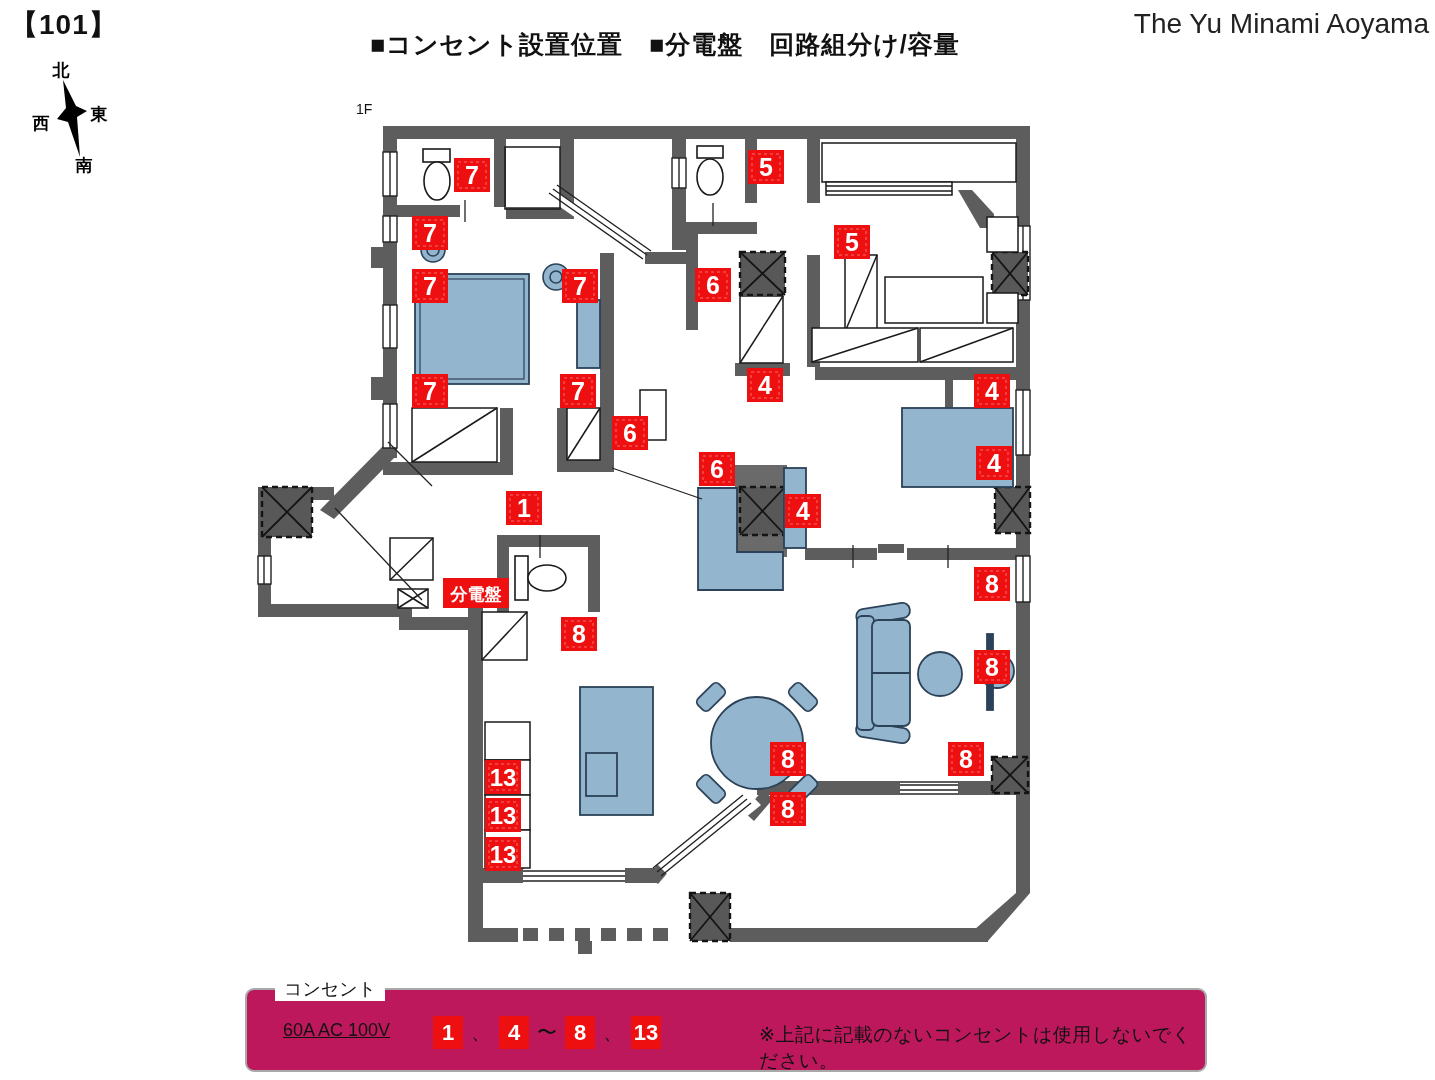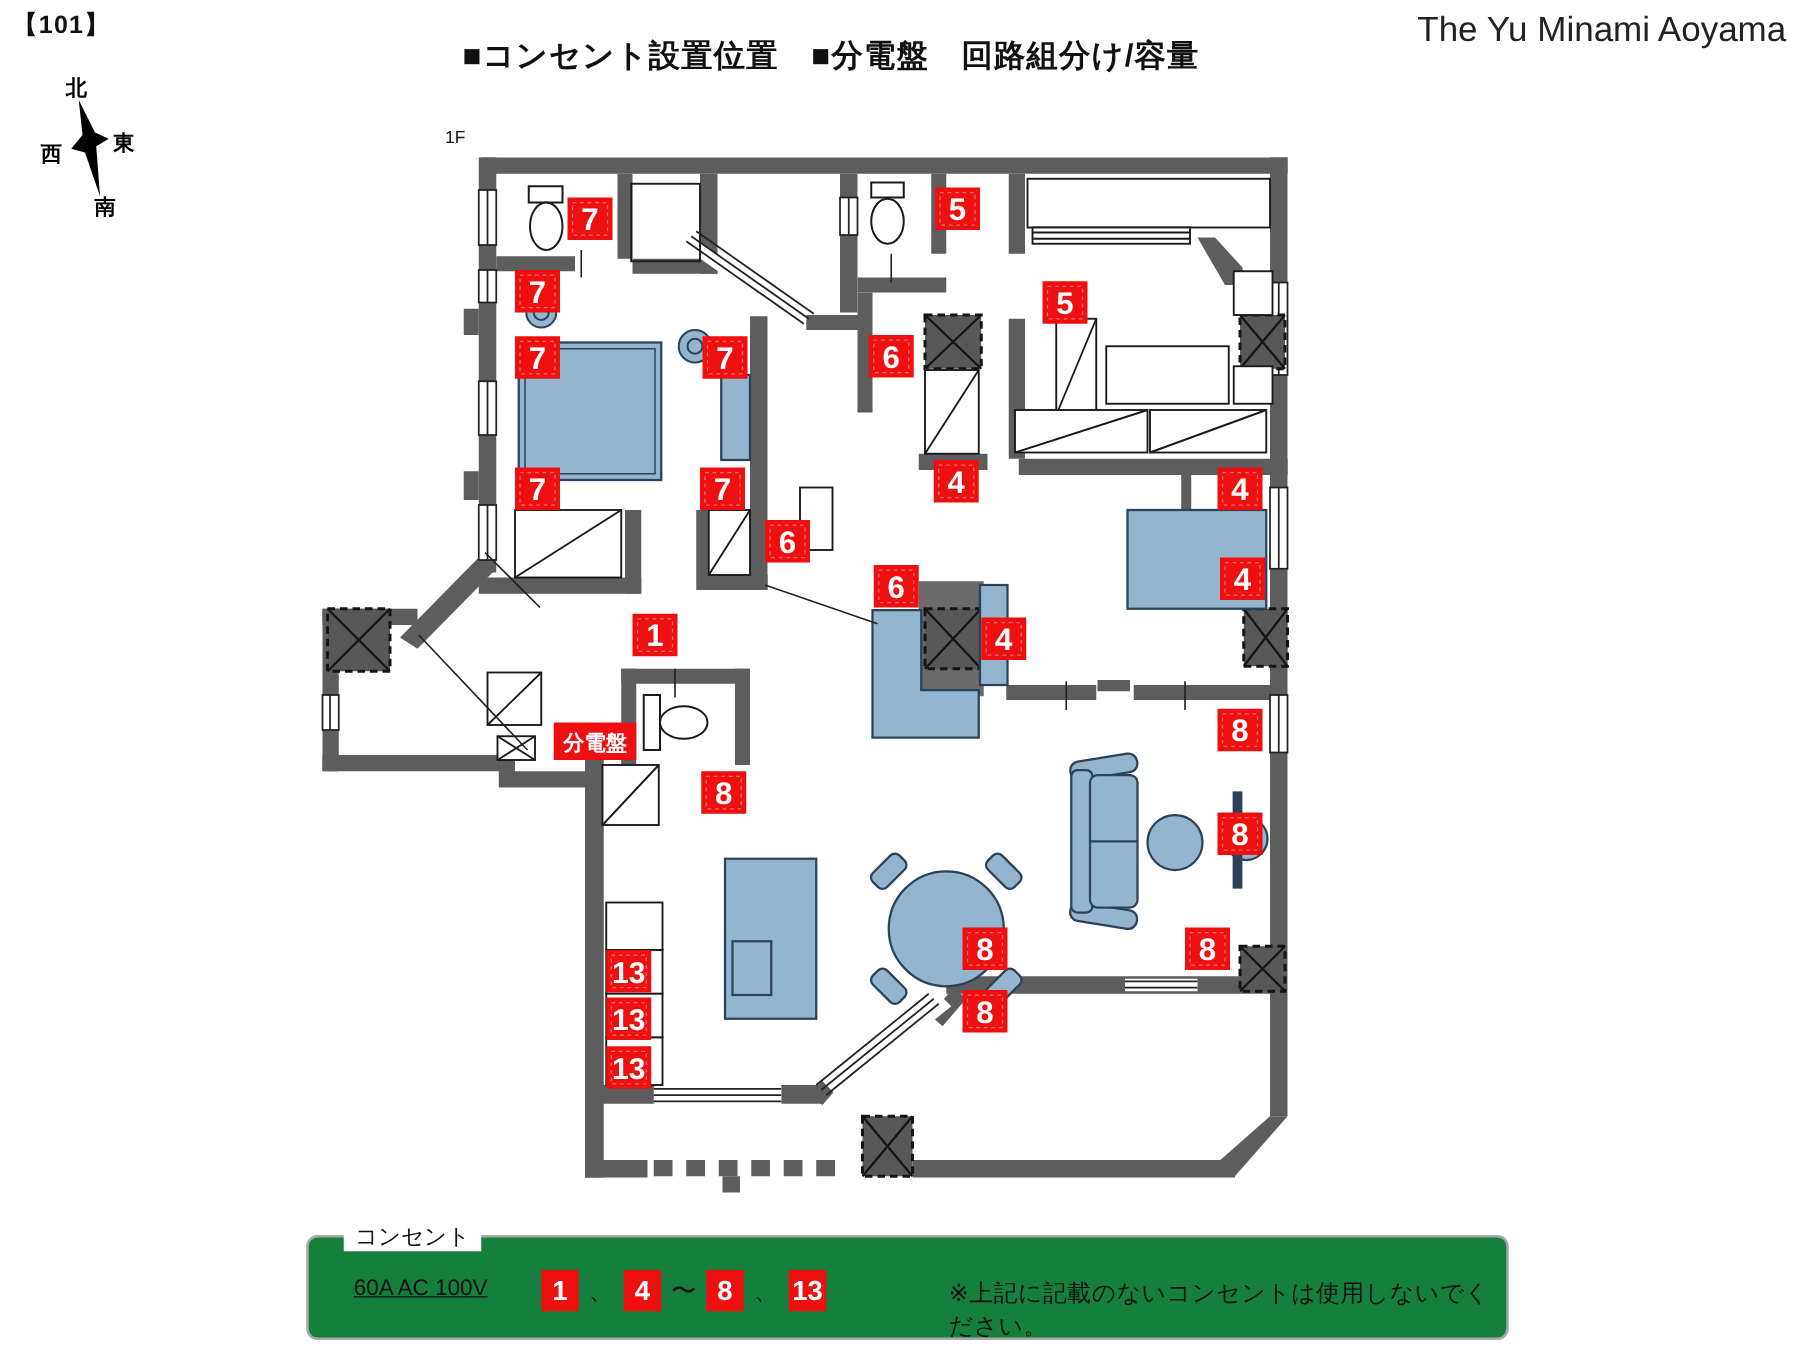--- a/index.html
+++ b/index.html
@@ -6,27 +6,27 @@
     --badge:#ee1010;
     --wall:#5d5d5d;
     --wall2:#6a6a6a;
     --furn:#93b5cd;
     --furnline:#2c4258;
     --ink:#1a1a1a;
   }
   html,body{margin:0;padding:0;background:#fff;}
   .page{position:relative;width:1435px;height:1080px;background:#fff;overflow:hidden;
         font-family:"Liberation Sans","DejaVu Sans",sans-serif;color:#111;}
-  .unit{position:absolute;left:10px;top:6px;font-size:20px;font-weight:600;letter-spacing:1px;}
+  .unit{position:absolute;left:10px;top:6px;font-size:28px;font-weight:600;letter-spacing:1px;}
   .plan-title{position:absolute;left:370px;top:28px;font-size:25px;font-weight:700;letter-spacing:1px;}
   .bldg{position:absolute;right:6px;top:8px;font-size:28px;color:#222;}
   .floor-label{position:absolute;left:356px;top:101px;font-size:14px;color:#111;}
   svg text{font-family:"Liberation Sans","DejaVu Sans",sans-serif;}
   .legend-box{position:absolute;left:245px;top:988px;width:958px;height:80px;
-      border:2px solid #a9a9a9;border-radius:9px;background:#15803d;}
+      border:2px solid #a9a9a9;border-radius:9px;background:#be185d;}
   .legend-title{position:absolute;left:28px;top:-13px;background:#fff;padding:0 9px;
       font-size:18px;color:#111;}
   .legend-row{position:absolute;left:0;top:0;width:100%;height:100%;}
   .legend-rating{position:absolute;left:36px;top:30px;font-size:18px;color:#111;text-decoration:underline;}
   .legend-badges{position:absolute;left:186px;top:26px;display:flex;align-items:center;gap:7px;}
   .lbadge{display:flex;align-items:center;justify-content:center;width:30px;height:33px;
       background:var(--badge);color:#fff;font-size:22px;font-weight:700;}
   .lsep{font-size:20px;color:#111;padding:0 1px;}
   .legend-note{position:absolute;left:512px;top:32px;font-size:19px;color:#111;letter-spacing:.5px;}
 </style>

